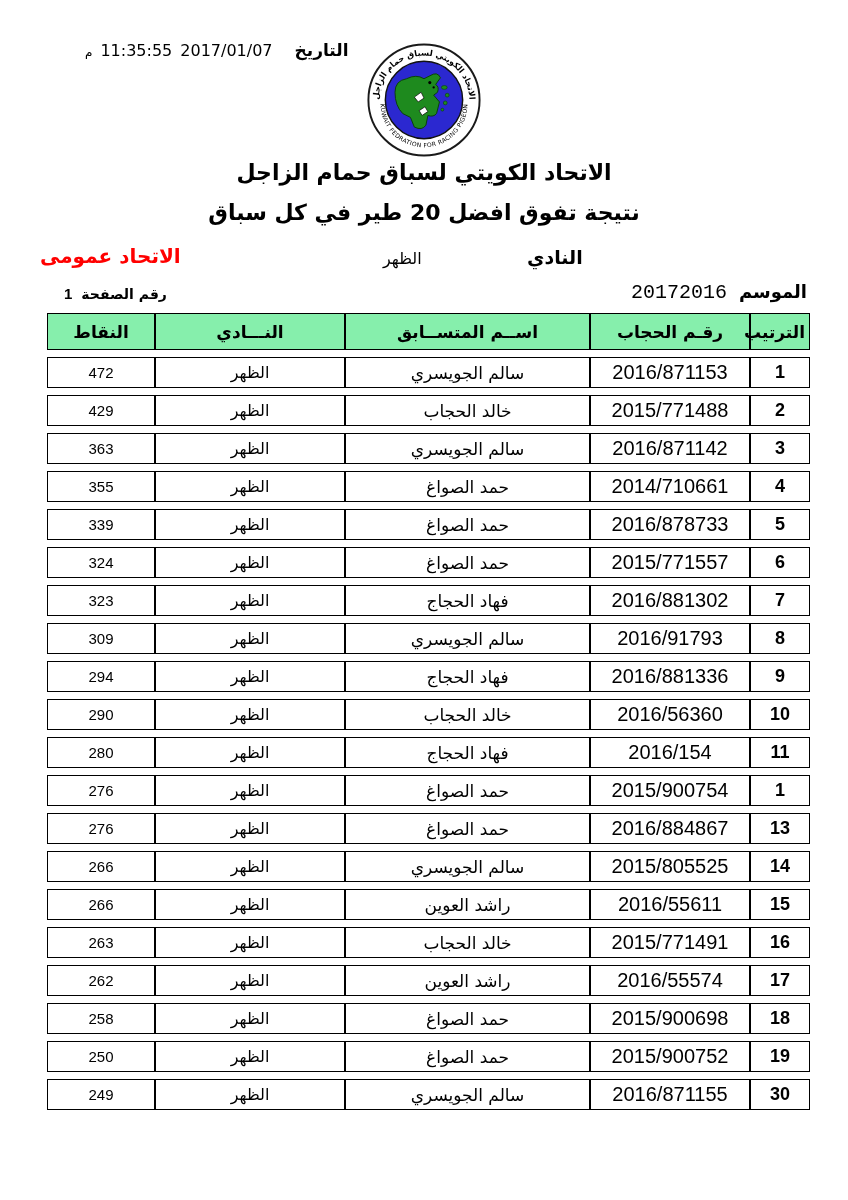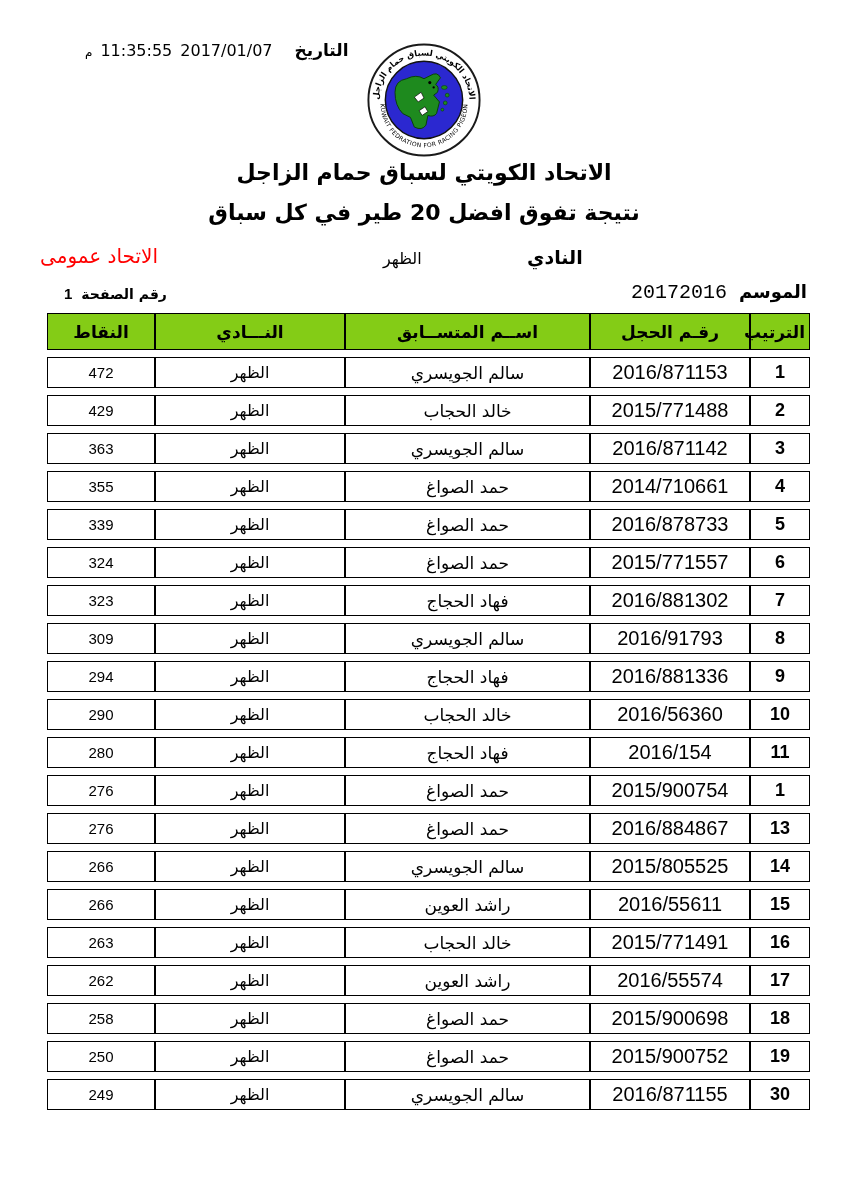--- a/index.html
+++ b/index.html
@@ -26,21 +26,21 @@
   
   .title1,.title2{
     position:absolute;left:0;width:848px;text-align:center;
     font-weight:bold;font-size:22px;direction:rtl;
   }
   .title1{top:160px;}
   .title2{top:200px;}
   
   .club-label{position:absolute;top:246px;left:527px;font-weight:bold;font-size:19px;direction:rtl;}
   .club-value{position:absolute;top:249px;left:383px;font-size:16px;direction:rtl;}
-  .union-note{position:absolute;top:244px;left:40px;font-weight:normal;font-size:20px;direction:rtl;}
+  .union-note{position:absolute;top:244px;left:40px;font-weight:bold;font-size:20px;direction:rtl;}
   
   .season-line{
     position:absolute;top:281px;right:41px;
     direction:rtl;display:flex;align-items:baseline;gap:12px;
   }
   .season-line .lbl{font-weight:bold;font-size:18px;}
   .season-line .val{font-size:20px;font-family:Liberation Mono, monospace;}
   .page-num{
     position:absolute;top:285px;left:64px;
     direction:rtl;display:flex;align-items:baseline;gap:9px;
@@ -54,21 +54,21 @@
     border-collapse:separate;border-spacing:0 7px;
     table-layout:fixed;
     direction:rtl;
   }
   col.c-rank{width:60px;}
   col.c-ring{width:160px;}
   col.c-name{width:245px;}
   col.c-club{width:190px;}
   col.c-points{width:108px;}
   table.results th{
-    background:#84cc16;
+    background:#86efac;
     border:1px solid #000;
     height:35px;
     font-weight:bold;font-size:17px;
     text-align:center;vertical-align:middle;
     padding:0 4px;
   }
   table.results td{
     border:1px solid #000;
     height:29px;
     text-align:center;vertical-align:middle;
@@ -140,21 +140,21 @@
     <colgroup>
       <col class="c-rank">
         <col class="c-ring">
         <col class="c-name">
         <col class="c-club">
         <col class="c-points">
     </colgroup>
     <thead>
       <tr>
         <th>الترتيب</th>
-        <th>رقـم الحجل</th>
+        <th>رقـم الحجاب</th>
         <th>اســم المتســابق</th>
         <th>النـــادي</th>
         <th>النقاط</th>
       </tr>
     </thead>
     <tbody>
         <tr>
           <td class="col-rank">1</td>
           <td class="col-ring">2016/871153</td>
           <td class="col-name">سالم الجويسري</td>

